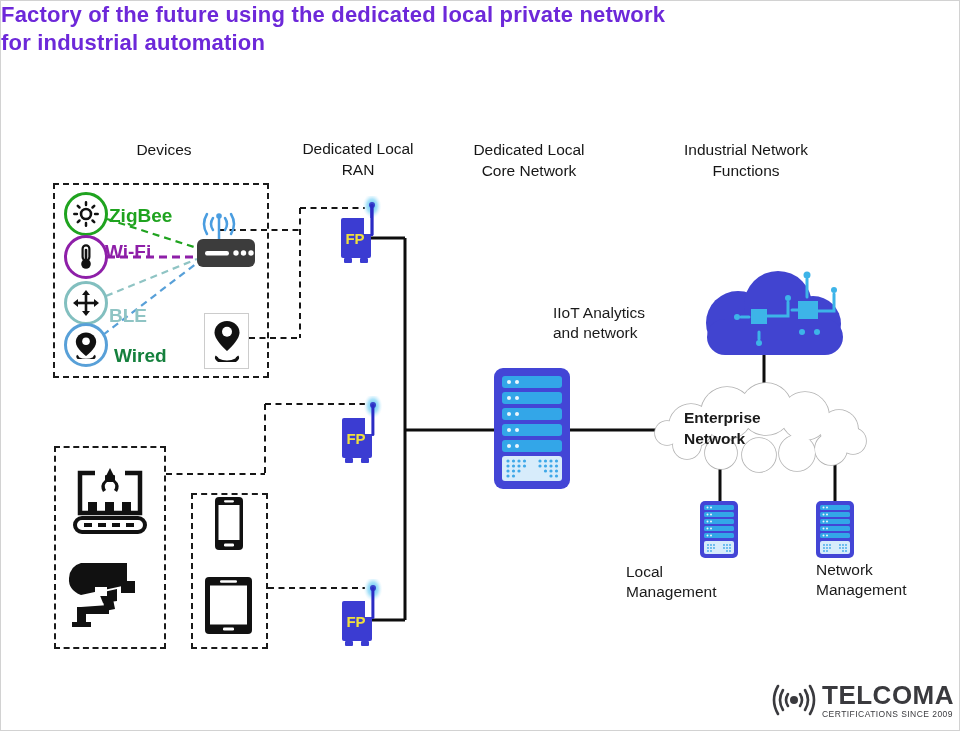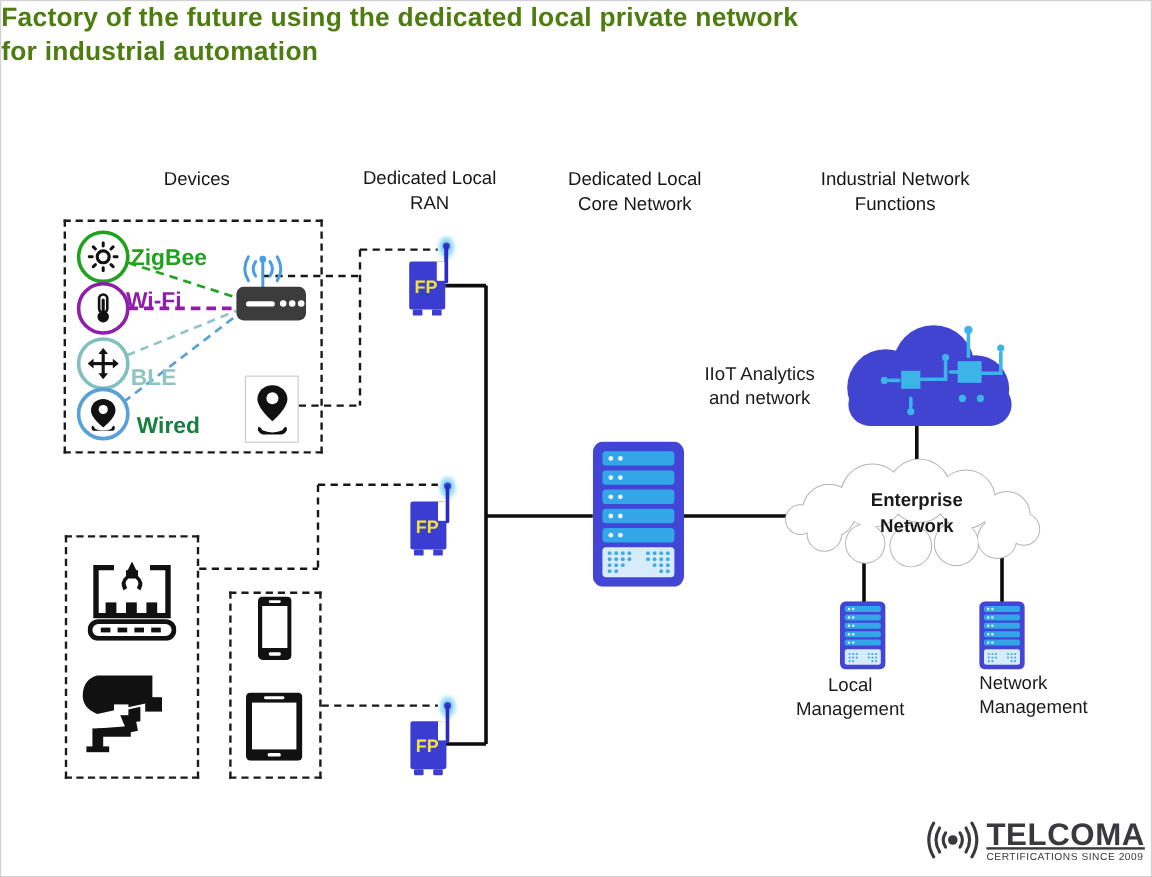--- a/index.html
+++ b/index.html
@@ -4,33 +4,33 @@
 <style>
   * { margin:0; padding:0; box-sizing:border-box; }
   body { background:#e8e8e8; font-family:"Liberation Sans", sans-serif; }
   #canvas {
     position:relative; width:960px; height:731px; margin:0 auto;
     background:#ffffff; border:1px solid #d2d2d2; overflow:hidden;
     font-family:"Liberation Sans", sans-serif; color:#141414;
   }
   .abs { position:absolute; }
   #title { left:37px; top:30px; width:780px; font-size:22px; line-height:28px;
-           font-weight:700; color:#4d7c0f; letter-spacing:0.2px; }
+           font-weight:700; color:#6d28d9; letter-spacing:0.2px; }
   .col-h { position:absolute; width:210px; text-align:center; font-size:15.5px;
            font-weight:400; line-height:21px; color:#161616; }
   .dashed-box { position:absolute; border:2px dashed #1b1b1b; background:transparent; }
   .dev-circle { position:absolute; width:44px; height:44px; border-radius:50%;
                 background:#fff; display:flex; align-items:center; justify-content:center; }
   .dev-label { position:absolute; font-size:19px; font-weight:700; }
   .body-label { position:absolute; font-size:15.5px; line-height:20px; color:#1a1a1a; }
-  .center { text-align:center; }
+  .center { text-align:left; }
   .fp-unit { position:absolute; width:50px; height:70px; }
   #logo { position:absolute; left:770px; top:679px; display:flex; align-items:center; gap:5px; }
   #logo-text-col { display:flex; flex-direction:column; }
-  #logo-brand { font-size:26px; font-weight:700; color:#3a3a3e; letter-spacing:0.5px; line-height:26px;text-decoration:underline; }
+  #logo-brand { font-size:26px; font-weight:700; color:#3a3a3e; letter-spacing:0.5px; line-height:26px; }
   #logo-tagline { font-size:8.5px; font-weight:400; color:#3a3a3e; letter-spacing:0.45px; margin-top:1px; }
   svg { display:block; }
 </style>
 </head>
 <body>
 
 <div id="canvas">
 
   <svg width="0" height="0" style="position:absolute">
     <defs>

